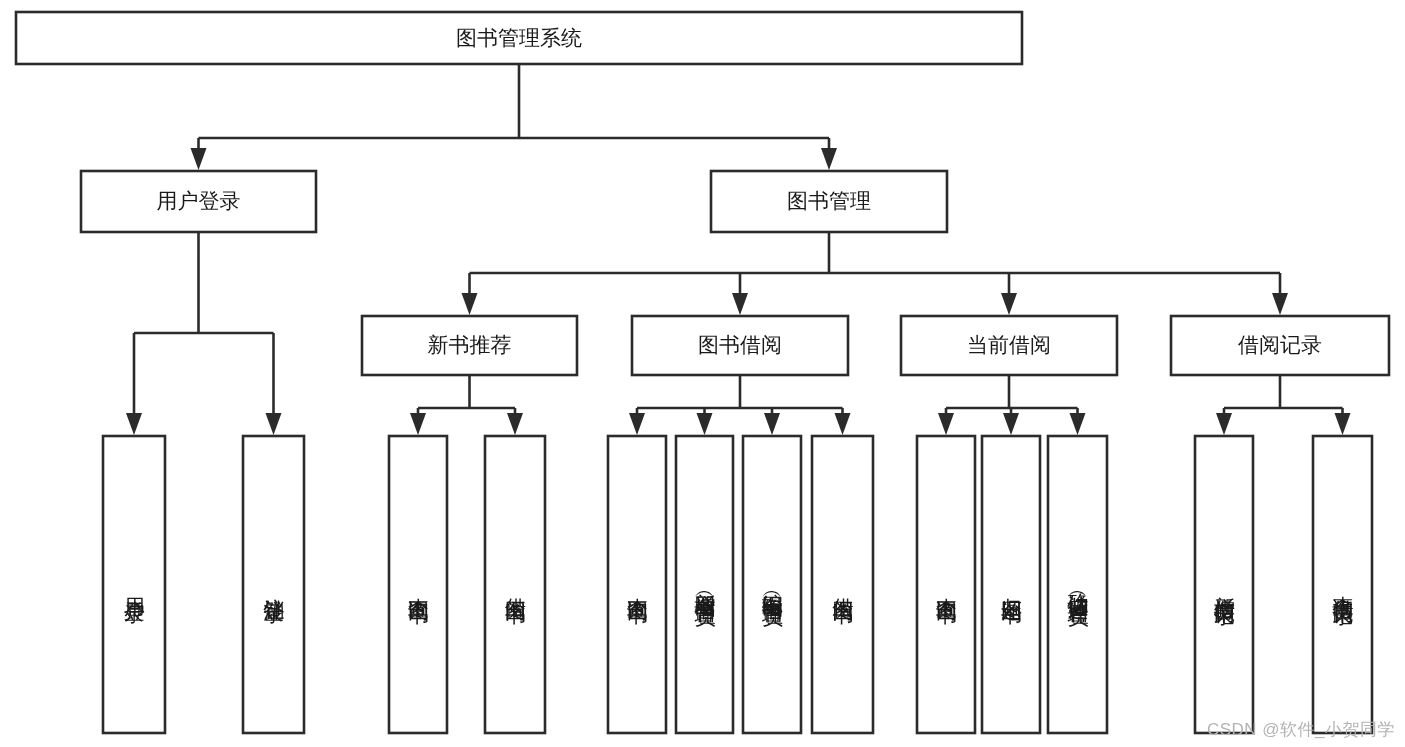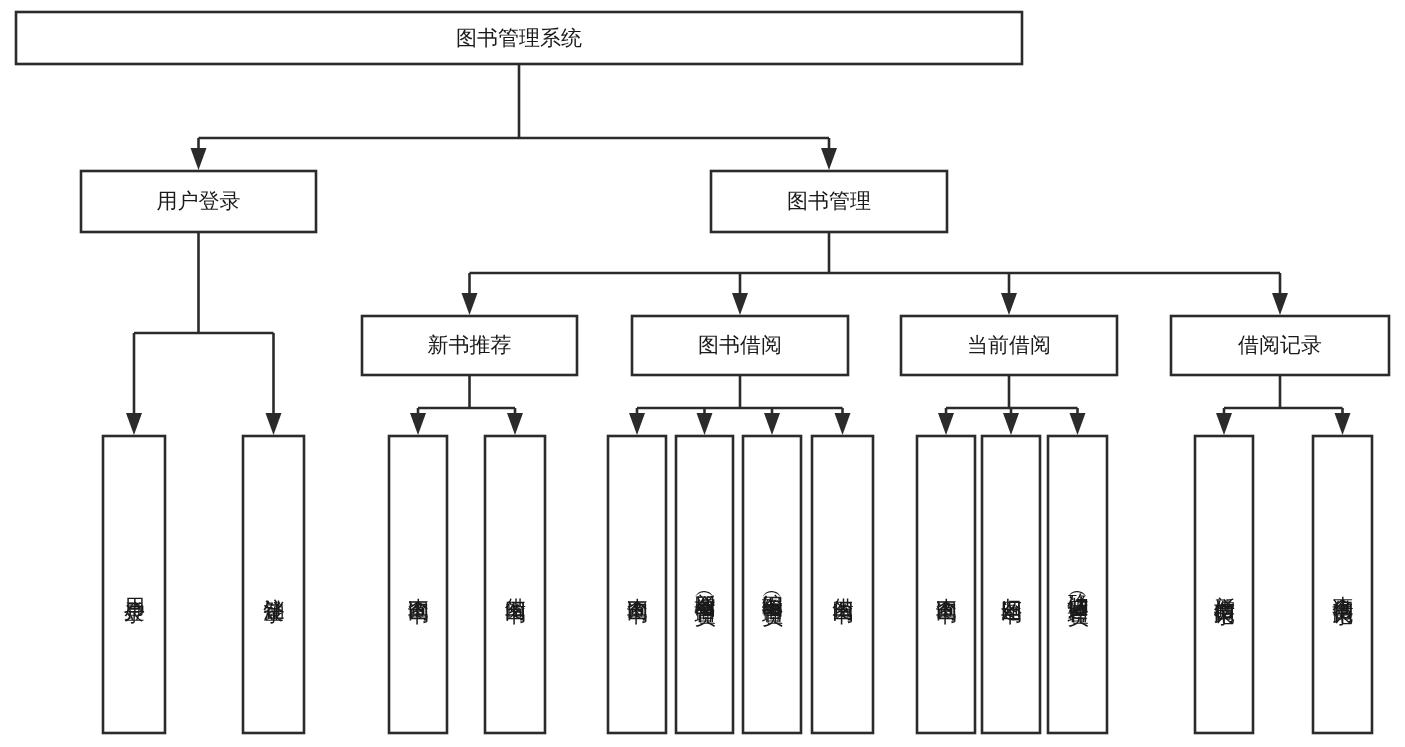--- a/index.html
+++ b/index.html
@@ -216,14 +216,15 @@
         <span class="node-label-v">确认归还（管理员）</span>
       </div>
       <div class="node-label-v-wrap" style="left: 1195px; top: 436px; width: 58px; height: 297px;">
         <span class="node-label-v">新增借阅记录</span>
       </div>
       <div class="node-label-v-wrap" style="left: 1313px; top: 436px; width: 59px; height: 297px;">
         <span class="node-label-v">查询借阅记录</span>
       </div>
     </div>
 
+  <div id="watermark">CSDN @软件_小贺同学</div>
 
 </div>
 
 </body></html>

